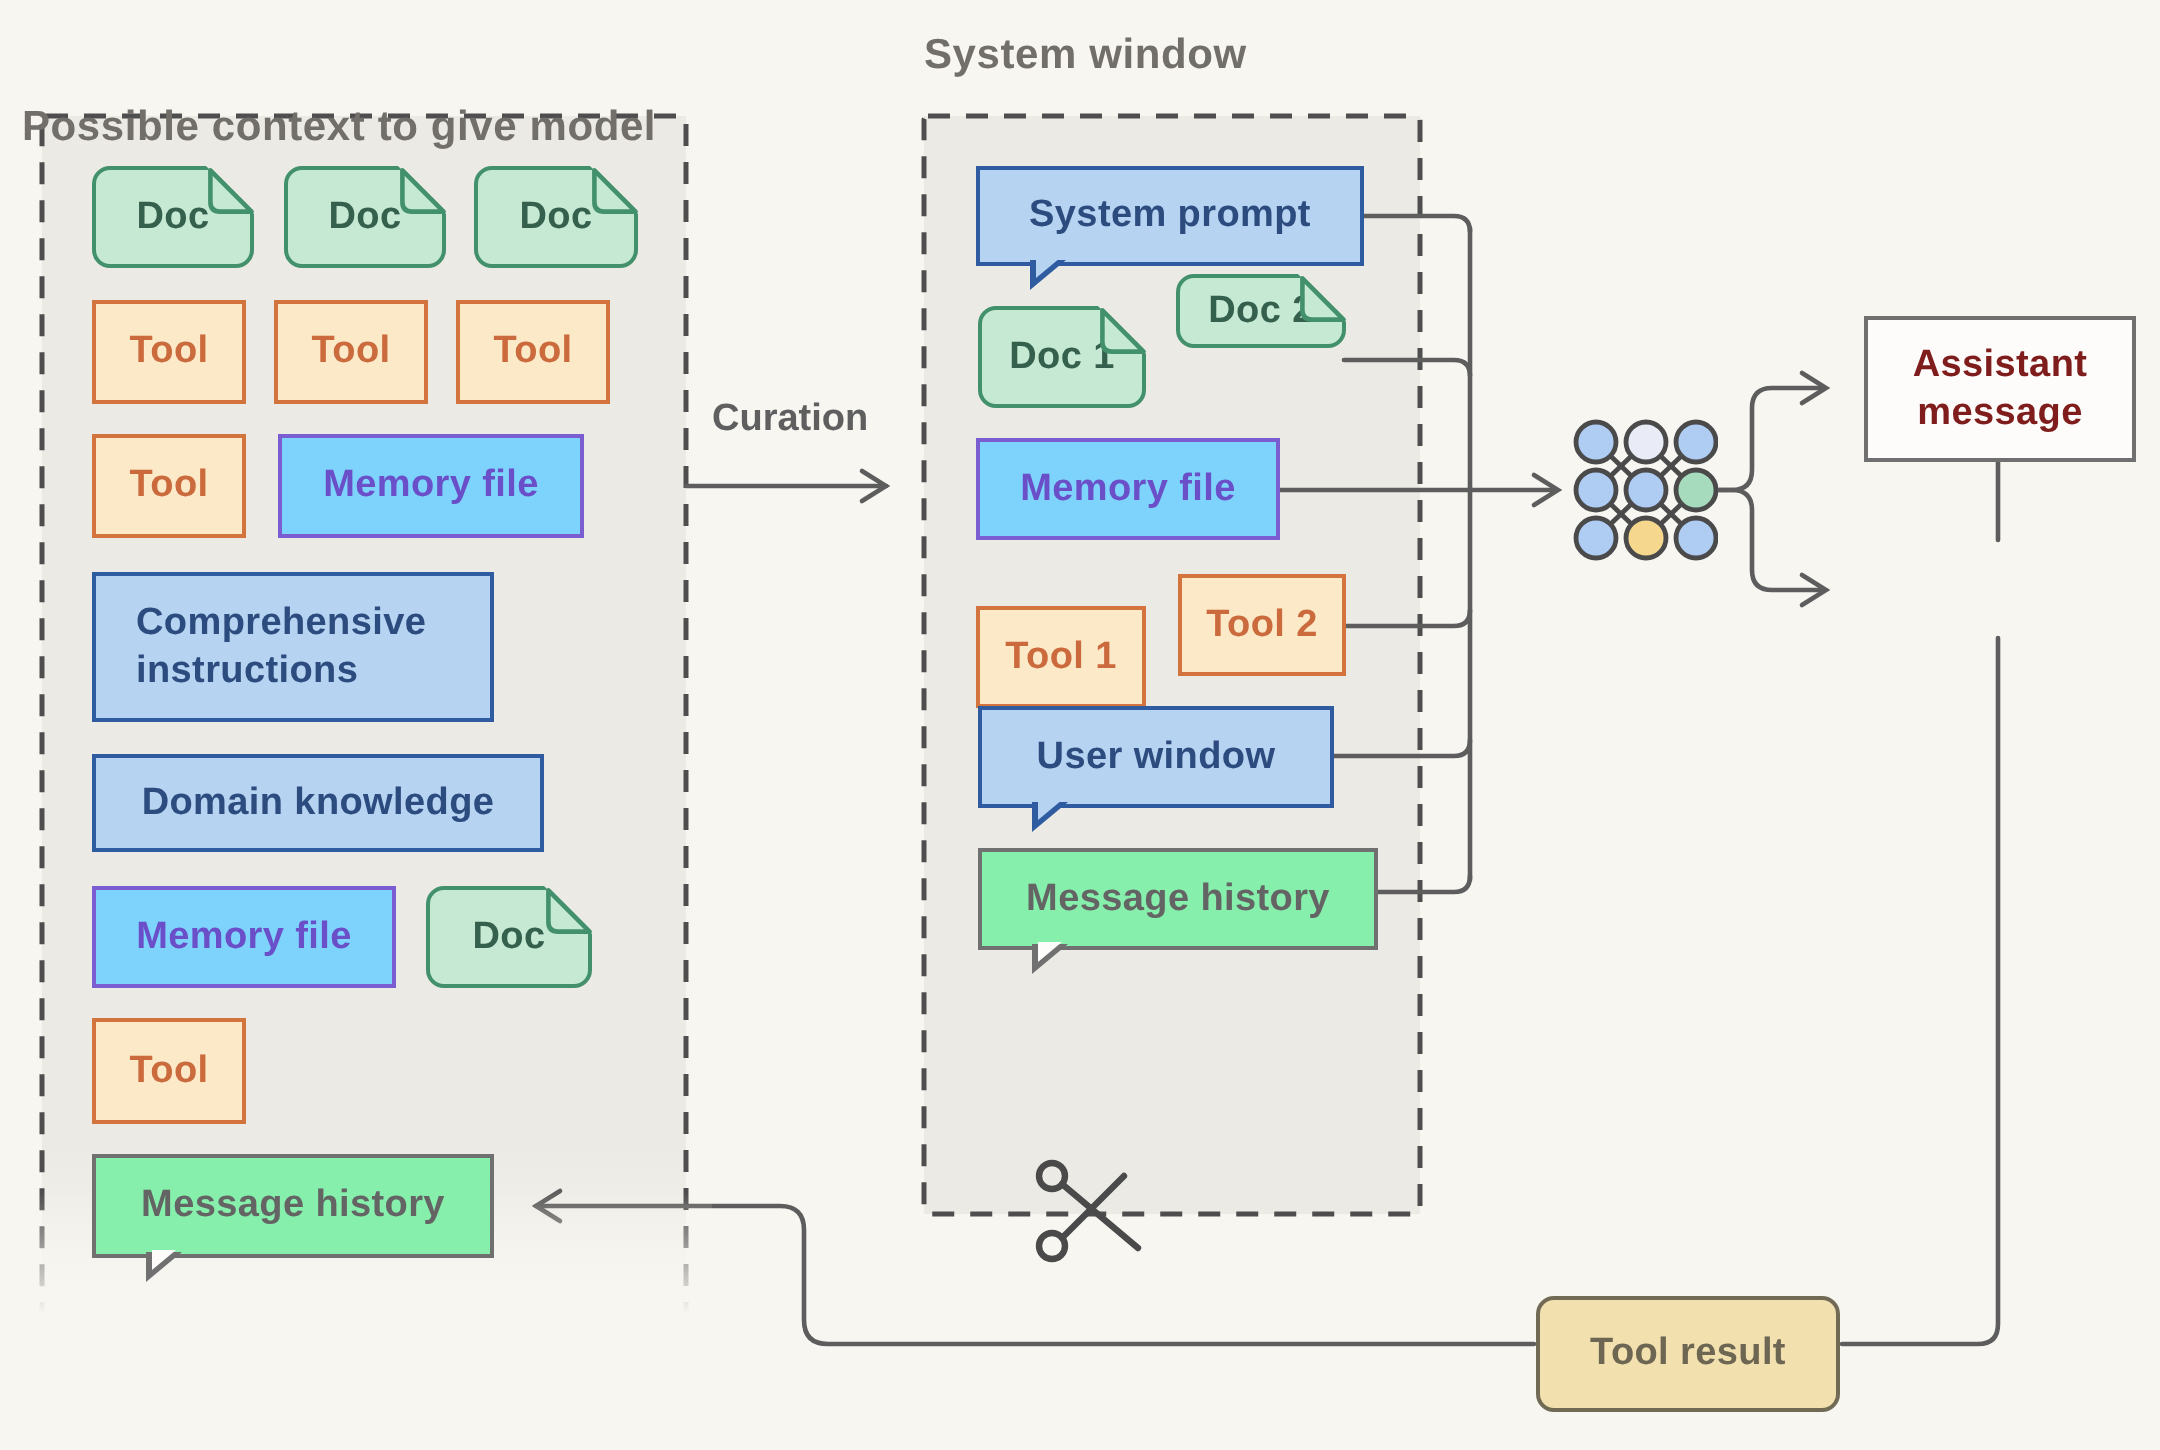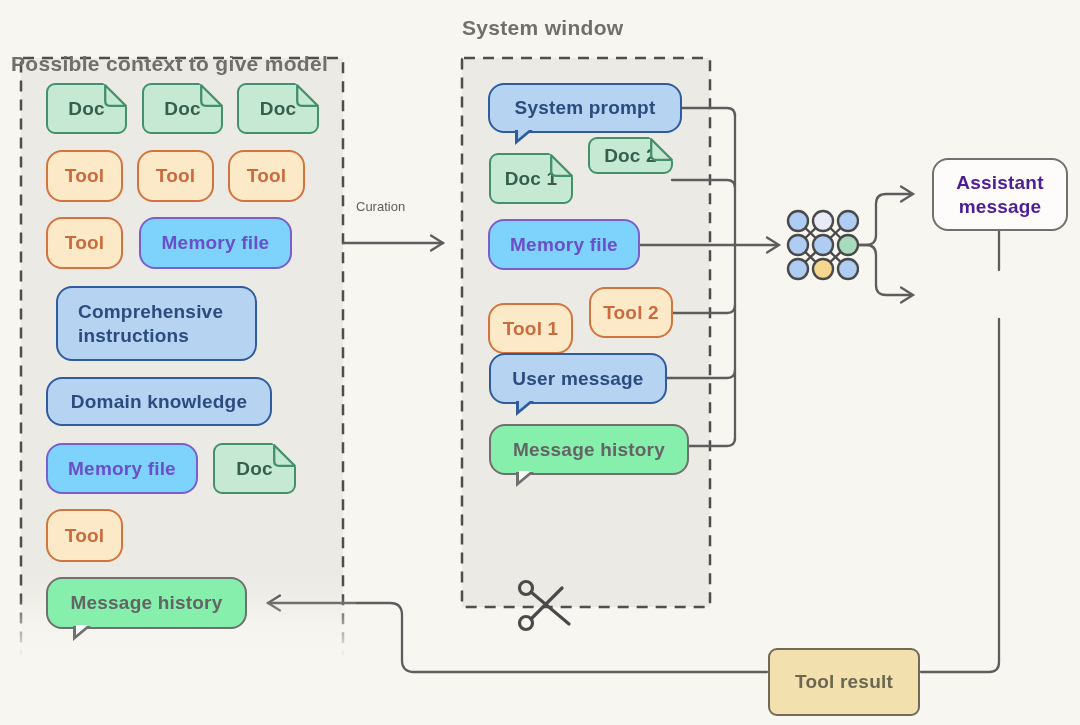--- a/index.html
+++ b/index.html
@@ -16,39 +16,39 @@
   .overlay-svg { position:absolute; left:0; top:0; z-index:2; }
 
   .fade-out { position:absolute; left:8px; top:596px; width:348px; height:74px; z-index:3;
     background:linear-gradient(180deg, rgba(248,246,241,0) 0%, #f8f6f1 82%); }
 
   .diagram-title {
     position:absolute; z-index:4; font-weight:700; font-size:21px;
     letter-spacing:.3px; color:#726e69; white-space:nowrap;
   }
   .curation-label {
-    position:absolute; z-index:4; font-weight:400; font-size:13px;
+    position:absolute; z-index:4; font-weight:700; font-size:19px;
     color:#5f5f5f; white-space:nowrap;
   }
 
   .item {
     position:absolute; z-index:4; box-sizing:border-box;
-    border:2.5px solid; border-radius:16px;
+    border:2.5px solid; border-radius:0;
     display:flex; align-items:center; justify-content:center;
     font-weight:700; font-size:19px; letter-spacing:.2px; line-height:1.25;
     text-align:center; white-space:nowrap;
   }
   .doc    { background:#c6e9d3; border-color:#43916c; color:#35604d; border-radius:9px; }
   .tool   { background:#fbe9c8; border-color:#d3743f; color:#cb6a3c; }
   .memory { background:#7dd3fc; border-color:#7a5ed1; color:#6b4fc9; }
   .blue   { background:#b7d3f2; border-color:#2f5ca0; color:#2c4b7e; }
   .blue-lg{ background:#b7d3f2; border-color:#2f5ca0; color:#2c4b7e;
             justify-content:flex-end; text-align:left; white-space:normal;
-            padding-left:20px; padding-right:8px;margin-left:10px; }
-  .whitebox { background:#fdfcfa; border-color:#707070; color:#4c1d95; white-space:normal; }
+            padding-left:20px; padding-right:8px; }
+  .whitebox { background:#fdfcfa; border-color:#707070; color:#7f1d1d; white-space:normal; }
   .tan    { background:#f2e1af; border-color:#716a55; color:#6d6652; border-radius:9px; }
 
   .bubble::before { content:""; position:absolute; bottom:-14px; left:25px; width:0; height:0;
     border-top:15px solid var(--bd); border-right:18px solid transparent; }
   .bubble::after  { content:""; position:absolute; bottom:-8px; left:28px; width:0; height:0;
     border-top:10px solid var(--bg); border-right:12px solid transparent; }
   .bubble-blue  { --bd:#2f5ca0; --bg:#b7d3f2; background:#b7d3f2; border-color:#2f5ca0; color:#2c4b7e; }
   .bubble-white { --bd:#707070; --bg:#fdfcfa; background:#86efac; border-color:#707070; color:#646464; }
 
   .fold { position:absolute; top:-2.5px; right:-2.5px; width:25px; height:25px; }
@@ -179,30 +179,30 @@
   <div class="item memory" style="left:488px;top:219px;width:152px;height:51px">
       <span>Memory file</span>
     </div>
   <div class="item tool" style="left:488px;top:303px;width:85px;height:51px">
       <span>Tool 1</span>
     </div>
   <div class="item tool" style="left:589px;top:287px;width:84px;height:51px">
       <span>Tool 2</span>
     </div>
   <div class="item bubble bubble-blue" style="left:489px;top:353px;width:178px;height:51px">
-      <span>User message</span>
+      <span>User window</span>
     </div>
   <div class="item bubble bubble-white" style="left:489px;top:424px;width:200px;height:51px">
       <span>Message history</span>
     </div>
 
   <div class="item whitebox" style="left:932px;top:158px;width:136px;height:73px">
       <span>Assistant message</span>
     </div>
-  <div class="item tan" style="left:768px;top:648px;width:152px;height:68px">
+  <div class="item tan" style="left:768px;top:648px;width:152px;height:58px">
       <span>Tool result</span>
     </div>
 
   <svg class="icon-svg" style="left:786px;top:209px" width="73" height="73" viewBox="0 0 73 73">
     <g class="nn-line">
       <line x1="12" y1="12" x2="37" y2="36"></line>
       <line x1="37" y1="12" x2="12" y2="36"></line>
       <line x1="37" y1="12" x2="62" y2="36"></line>
       <line x1="62" y1="12" x2="37" y2="36"></line>
       <line x1="12" y1="36" x2="37" y2="60"></line>

